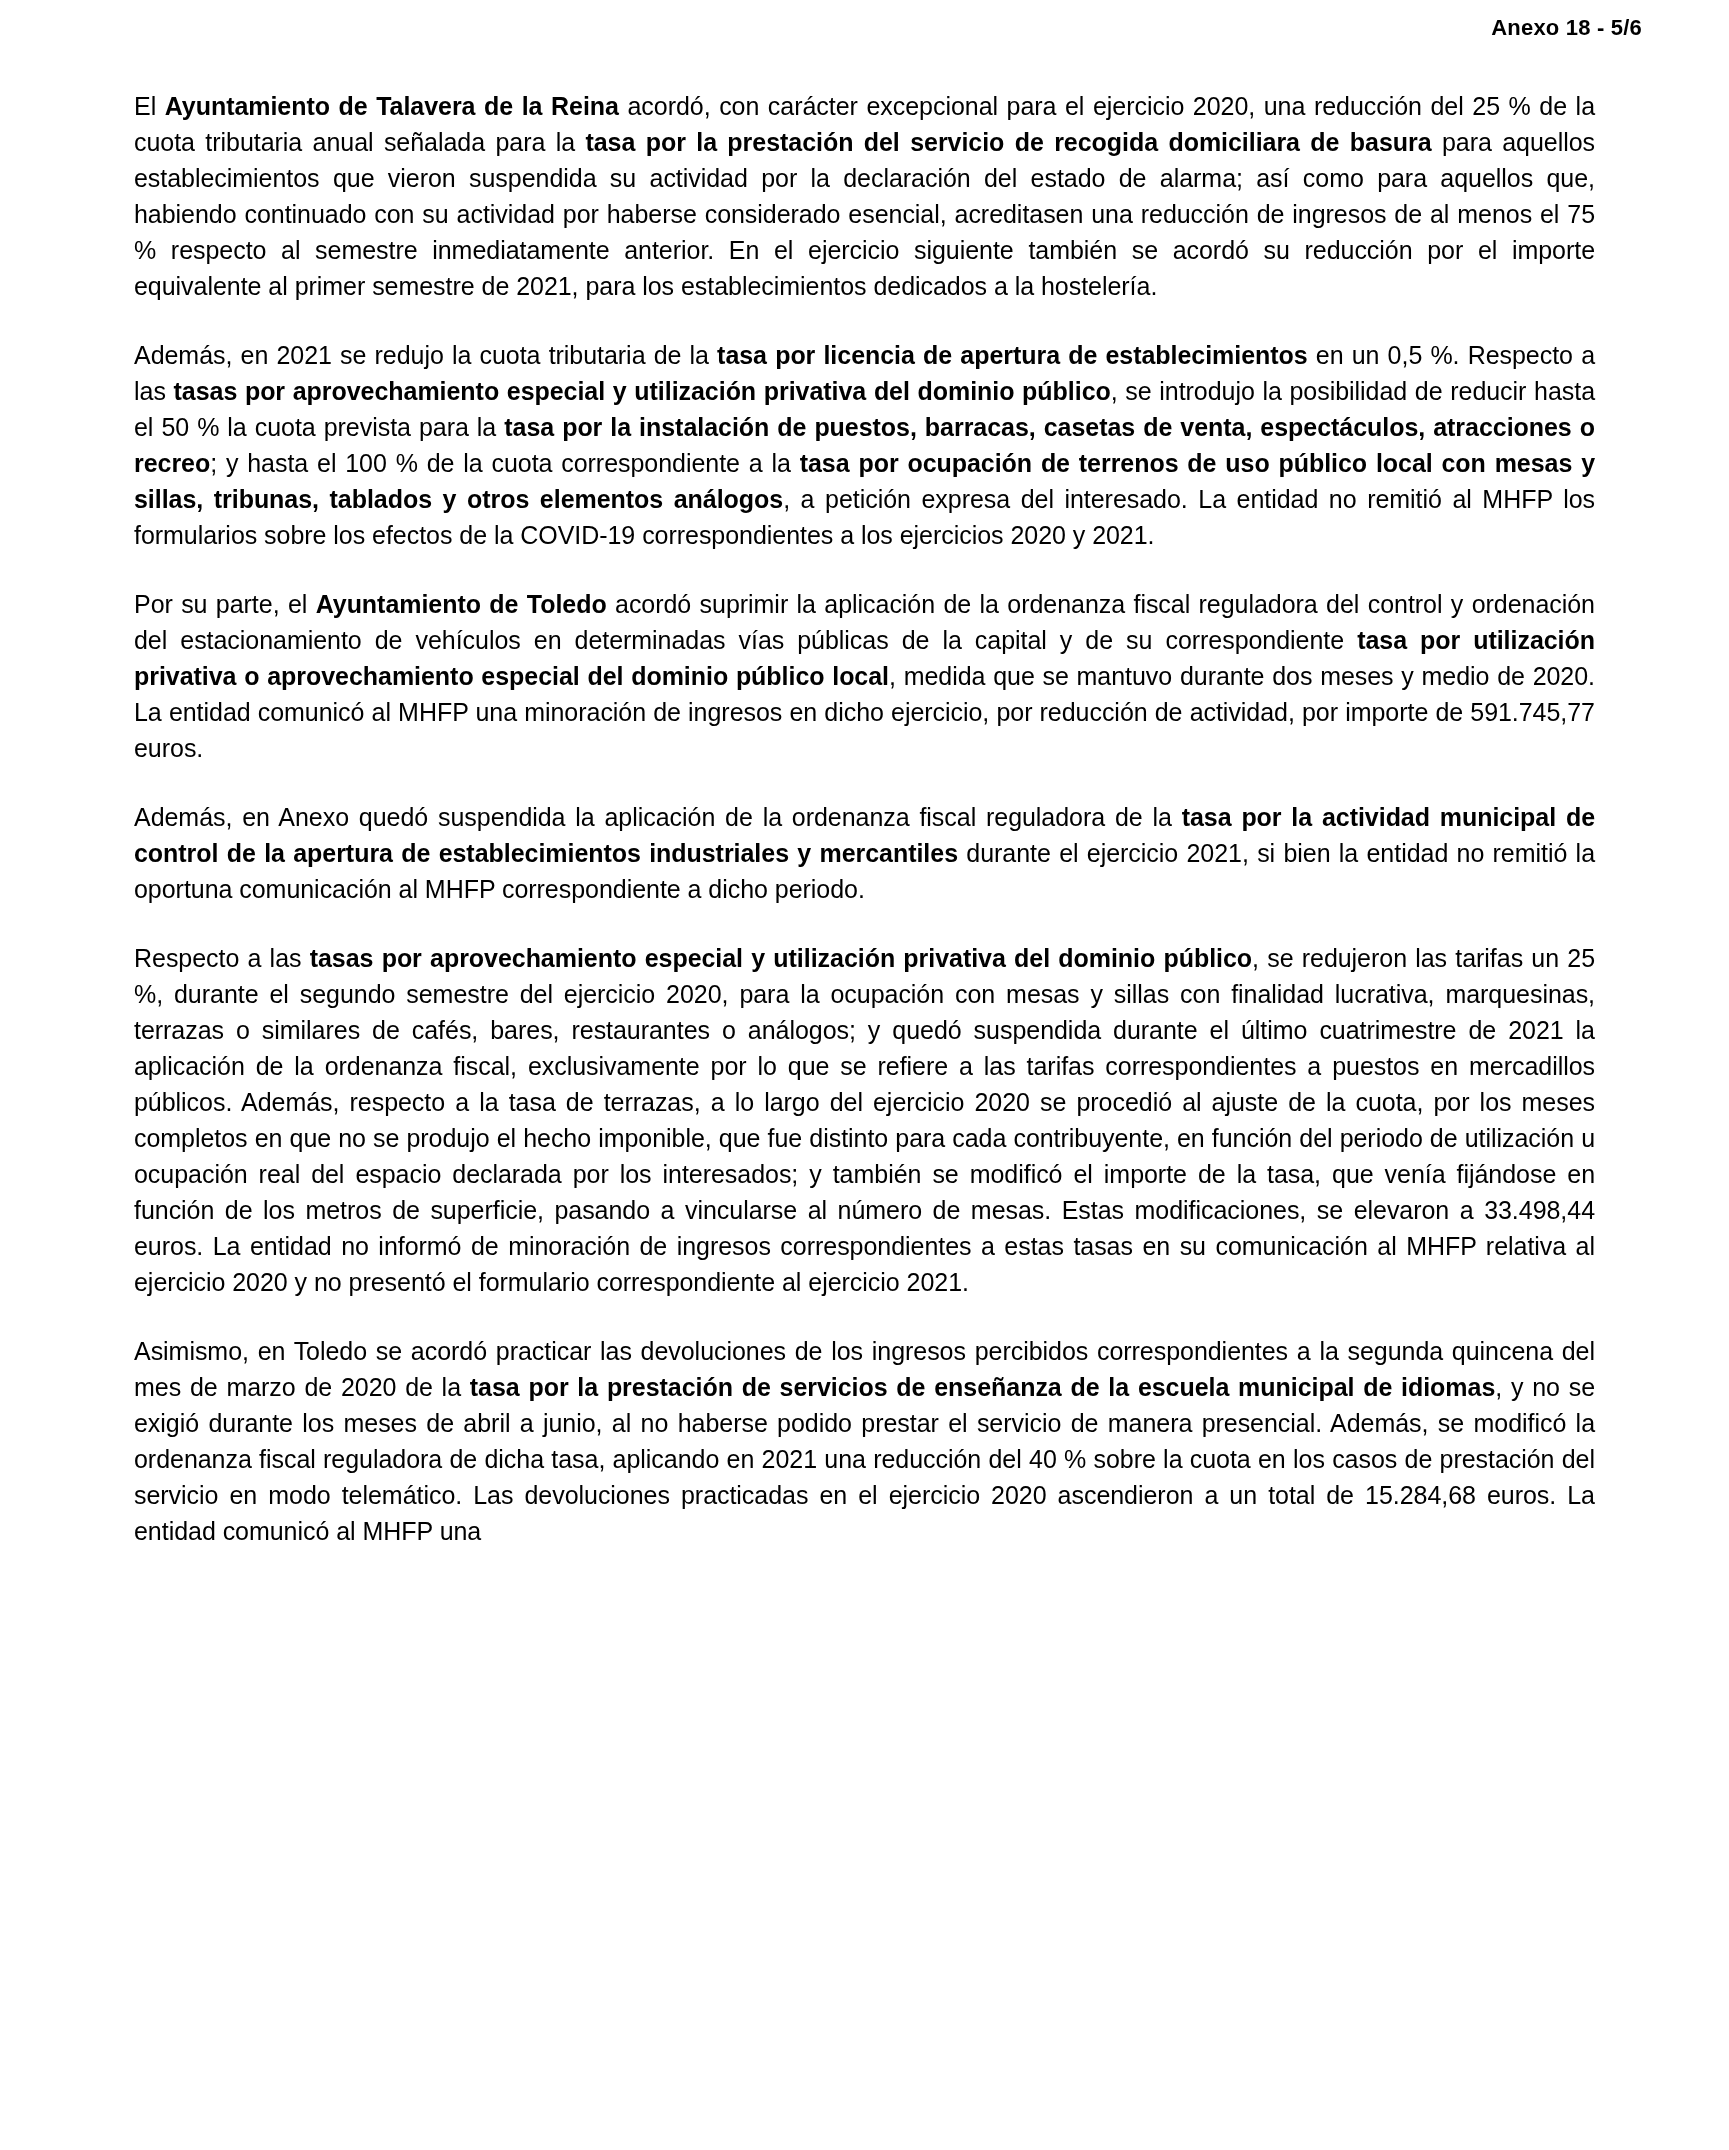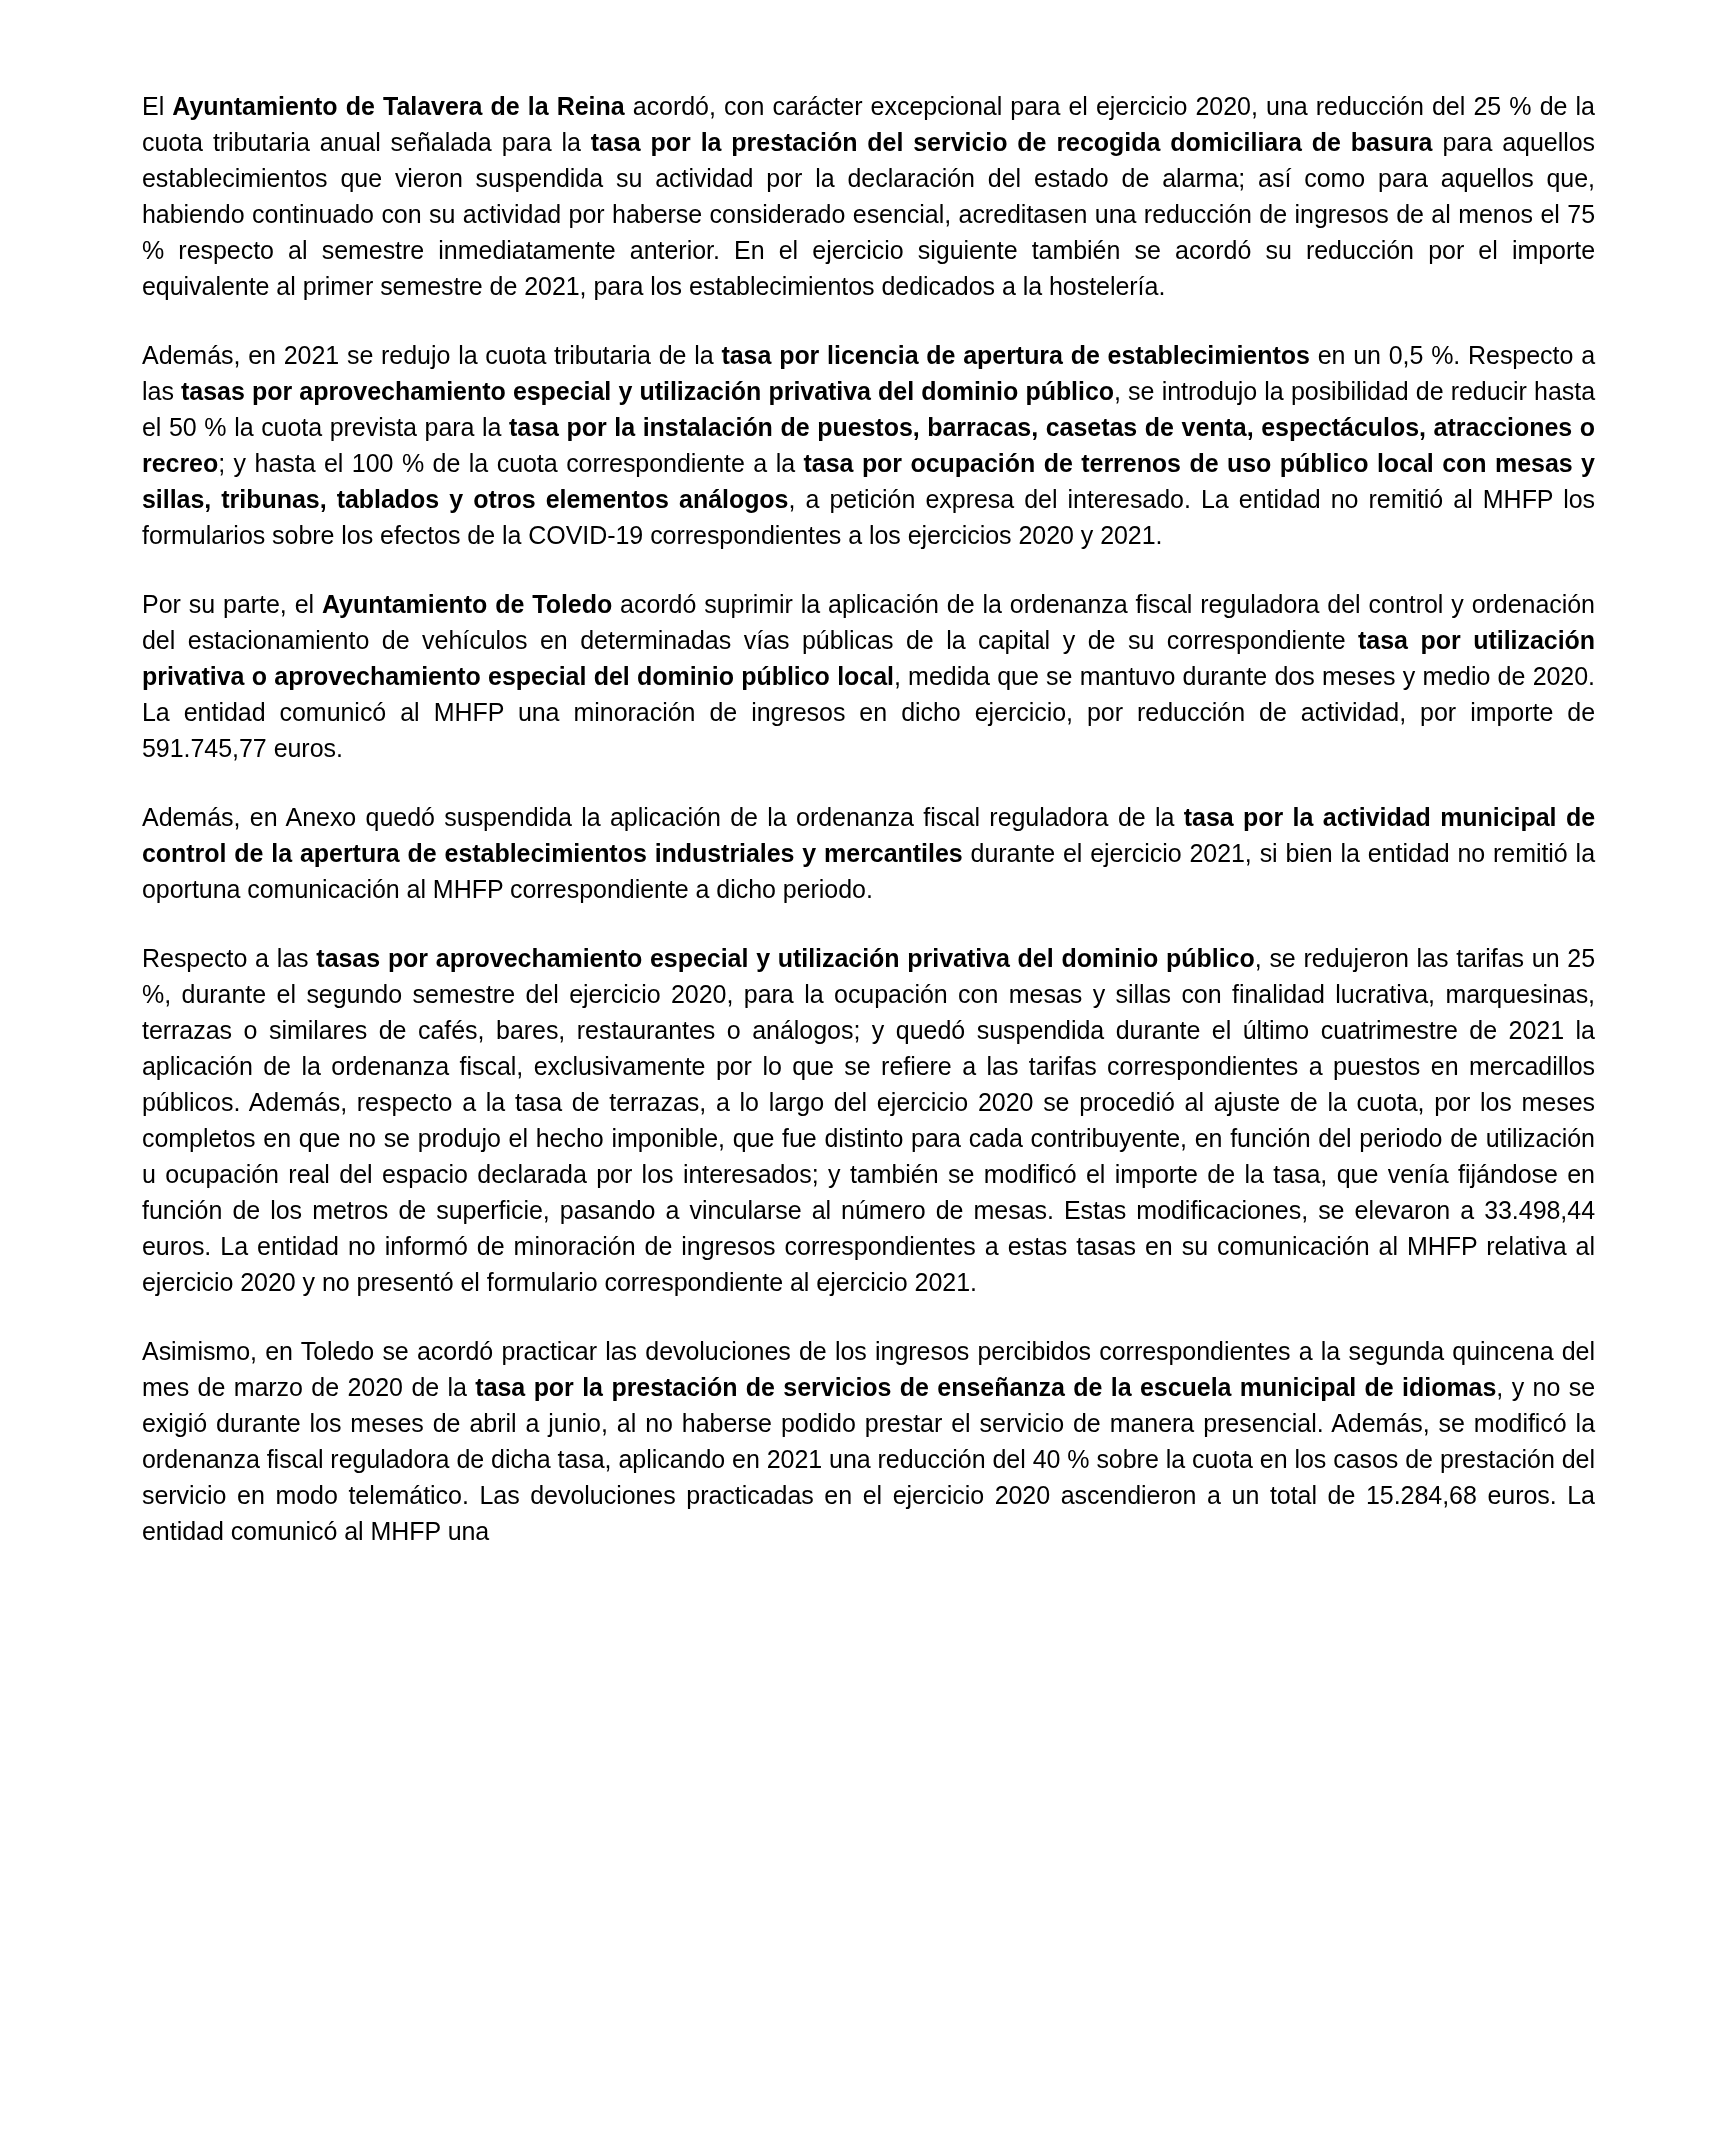--- a/index.html
+++ b/index.html
@@ -32,21 +32,21 @@
     letter-spacing: 0.2px;
     line-height: 1.2;
   }
   .content {
     position: absolute;
     top: 88px;
     left: 134px;
     width: 1461px;
   }
   p.para {
-    margin: 0 0 33px 8px;
+    margin: 0 0 33px 0;
     font-size: 25px;
     line-height: 36px;
     text-align: justify;
     text-justify: inter-word;
     letter-spacing: -0.04px;
     word-spacing: 0px;
     -webkit-hyphens: none;
     hyphens: none;
   }
   p.para:last-child {
@@ -54,20 +54,21 @@
   }
   b, strong {
     font-weight: bold;
   }
 </style>
 </head>
 <body>
 
 <div class="page">
 
+  <div class="page-header">Anexo 18 - 5/6</div>
 
   <div class="content">
       <p class="para"><span>El </span><b>Ayuntamiento de Talavera de la Reina</b><span> acordó, con carácter excepcional para el ejercicio 2020, una reducción del 25 % de la cuota tributaria anual señalada para la </span><b>tasa por la prestación del servicio de recogida domiciliara de basura</b><span> para aquellos establecimientos que vieron suspendida su actividad por la declaración del estado de alarma; así como para aquellos que, habiendo continuado con su actividad por haberse considerado esencial, acreditasen una reducción de ingresos de al menos el 75 % respecto al semestre inmediatamente anterior. En el ejercicio siguiente también se acordó su reducción por el importe equivalente al primer semestre de 2021, para los establecimientos dedicados a la hostelería.</span></p>
       <p class="para"><span>Además, en 2021 se redujo la cuota tributaria de la </span><b>tasa por licencia de apertura de establecimientos</b><span> en un 0,5 %. Respecto a las </span><b>tasas por aprovechamiento especial y utilización privativa del dominio público</b><span>, se introdujo la posibilidad de reducir hasta el 50 % la cuota prevista para la </span><b>tasa por la instalación de puestos, barracas, casetas de venta, espectáculos, atracciones o recreo</b><span>; y hasta el 100 % de la cuota correspondiente a la </span><b>tasa por ocupación de terrenos de uso público local con mesas y sillas, tribunas, tablados y otros elementos análogos</b><span>, a petición expresa del interesado. La entidad no remitió al MHFP los formularios sobre los efectos de la COVID-19 correspondientes a los ejercicios 2020 y 2021.</span></p>
       <p class="para"><span>Por su parte, el </span><b>Ayuntamiento de Toledo</b><span> acordó suprimir la aplicación de la ordenanza fiscal reguladora del control y ordenación del estacionamiento de vehículos en determinadas vías públicas de la capital y de su correspondiente </span><b>tasa por utilización privativa o aprovechamiento especial del dominio público local</b><span>, medida que se mantuvo durante dos meses y medio de 2020. La entidad comunicó al MHFP una minoración de ingresos en dicho ejercicio, por reducción de actividad, por importe de 591.745,77 euros.</span></p>
       <p class="para"><span>Además, en Anexo quedó suspendida la aplicación de la ordenanza fiscal reguladora de la </span><b>tasa por la actividad municipal de control de la apertura de establecimientos industriales y mercantiles</b><span> durante el ejercicio 2021, si bien la entidad no remitió la oportuna comunicación al MHFP correspondiente a dicho periodo.</span></p>
       <p class="para"><span>Respecto a las </span><b>tasas por aprovechamiento especial y utilización privativa del dominio público</b><span>, se redujeron las tarifas un 25 %, durante el segundo semestre del ejercicio 2020, para la ocupación con mesas y sillas con finalidad lucrativa, marquesinas, terrazas o similares de cafés, bares, restaurantes o análogos; y quedó suspendida durante el último cuatrimestre de 2021 la aplicación de la ordenanza fiscal, exclusivamente por lo que se refiere a las tarifas correspondientes a puestos en mercadillos públicos. Además, respecto a la tasa de terrazas, a lo largo del ejercicio 2020 se procedió al ajuste de la cuota, por los meses completos en que no se produjo el hecho imponible, que fue distinto para cada contribuyente, en función del periodo de utilización u ocupación real del espacio declarada por los interesados; y también se modificó el importe de la tasa, que venía fijándose en función de los metros de superficie, pasando a vincularse al número de mesas. Estas modificaciones, se elevaron a 33.498,44 euros. La entidad no informó de minoración de ingresos correspondientes a estas tasas en su comunicación al MHFP relativa al ejercicio 2020 y no presentó el formulario correspondiente al ejercicio 2021.</span></p>
       <p class="para"><span>Asimismo, en Toledo se acordó practicar las devoluciones de los ingresos percibidos correspondientes a la segunda quincena del mes de marzo de 2020 de la </span><b>tasa por la prestación de servicios de enseñanza de la escuela municipal de idiomas</b><span>, y no se exigió durante los meses de abril a junio, al no haberse podido prestar el servicio de manera presencial. Además, se modificó la ordenanza fiscal reguladora de dicha tasa, aplicando en 2021 una reducción del 40 % sobre la cuota en los casos de prestación del servicio en modo telemático. Las devoluciones practicadas en el ejercicio 2020 ascendieron a un total de 15.284,68 euros. La entidad comunicó al MHFP una</span></p>
     </div>
 

